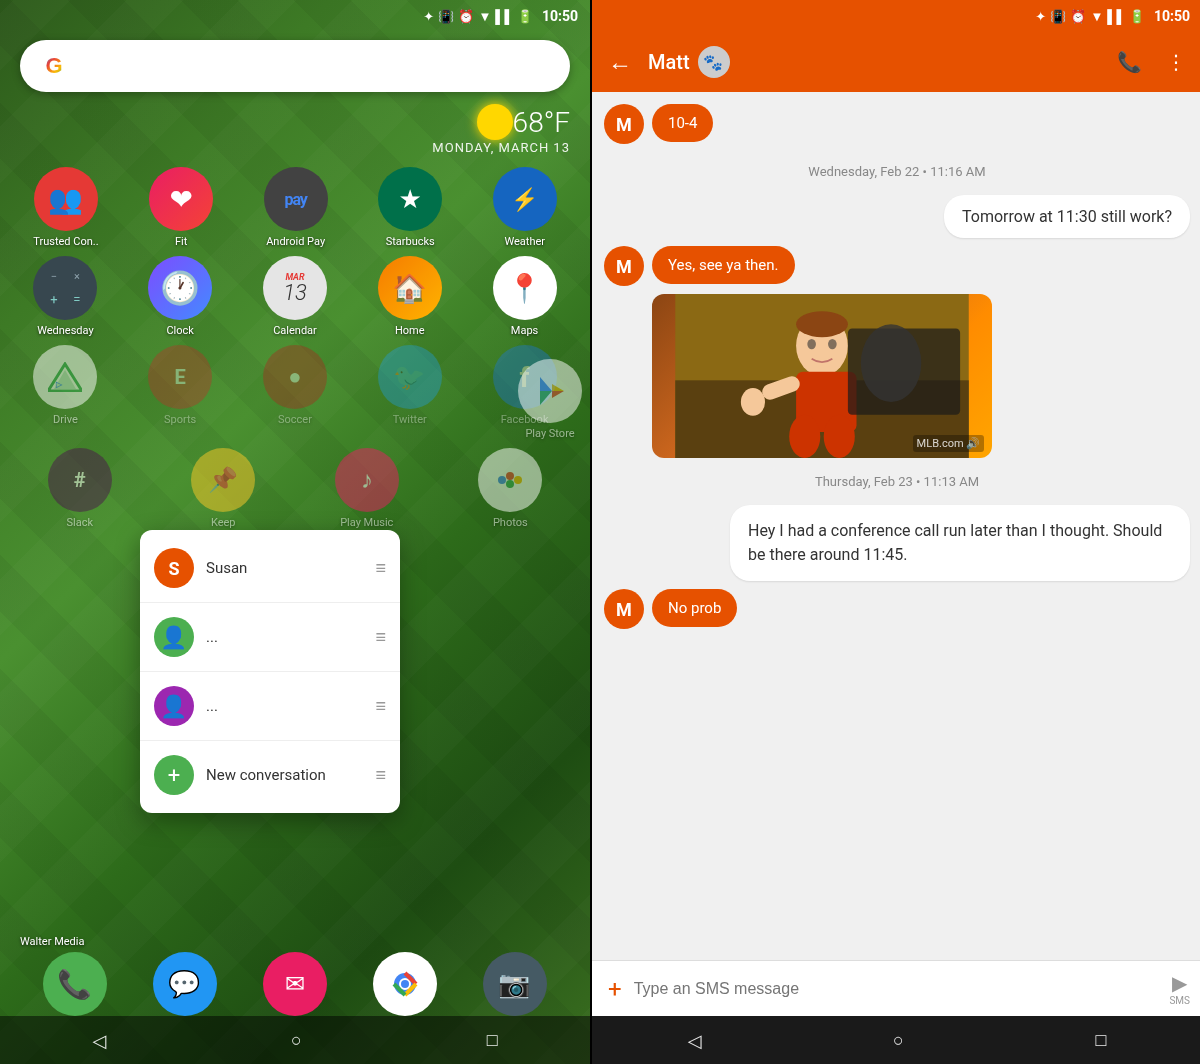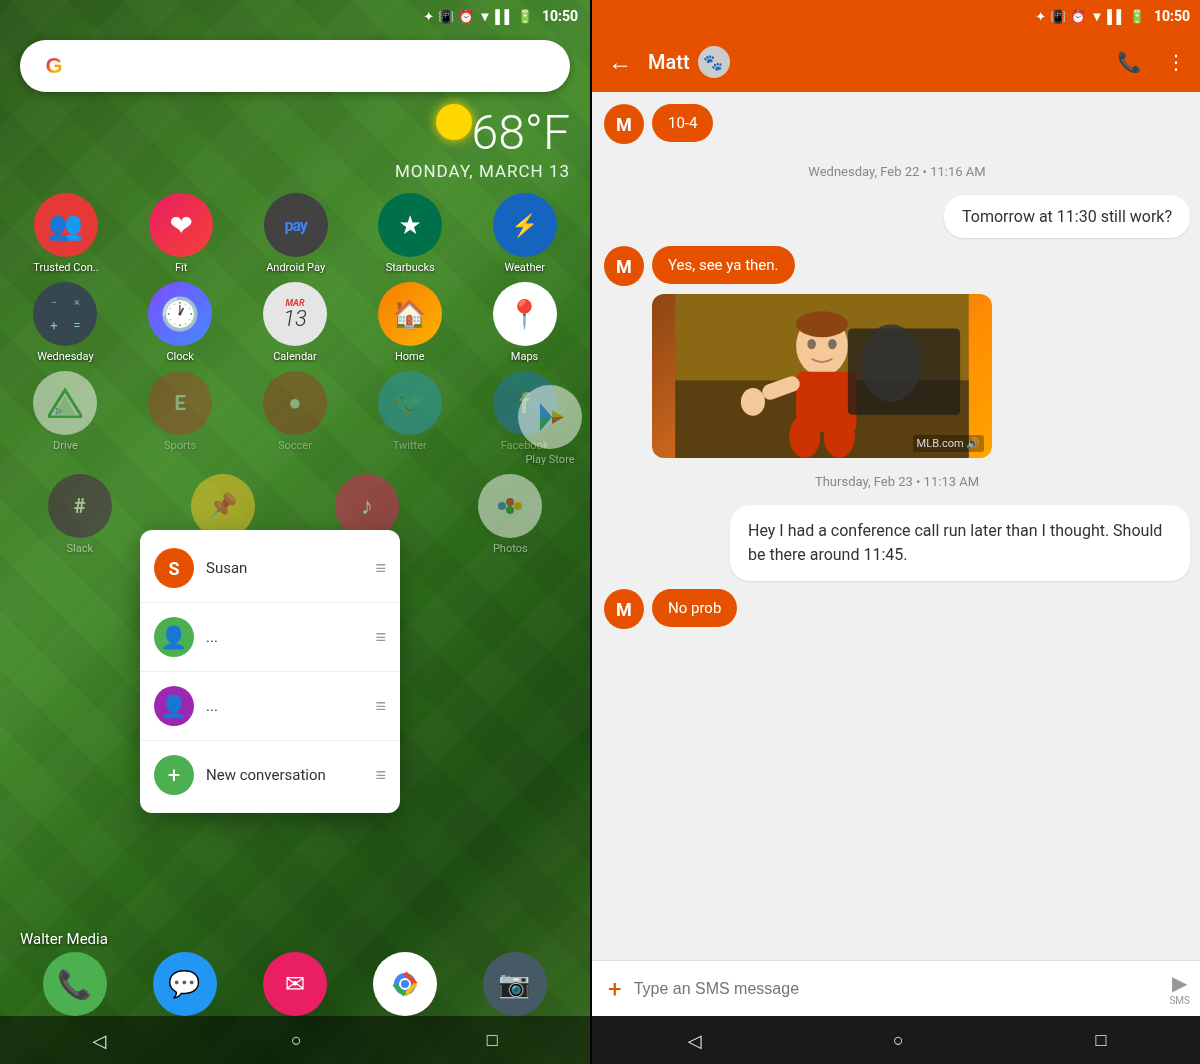--- a/index.html
+++ b/index.html
@@ -89,33 +89,33 @@
 
     
     .weather-widget {
       position: relative;
       z-index: 10;
       text-align: right;
       padding: 4px 20px 8px;
       color: white;
     }
     .weather-temp {
-      font-size: 48px;
+      font-size: 28px;
       font-weight: 300;
       display: flex;
-      align-items: flex-start;
+      align-items: center;
       justify-content: flex-end;
     }
     .weather-sun {
       width: 36px; height: 36px;
       background: #FFD700;
       border-radius: 50%;
       box-shadow: 0 0 12px #FFD700;
     }
-    .weather-date { font-size: 17px; opacity: 0.9; letter-spacing: 1px; }
+    .weather-date { font-size: 13px; opacity: 0.9; letter-spacing: 1px; }
     .app-item {
       display: flex;
       flex-direction: column;
       align-items: center;
       gap: 4px;
       cursor: pointer;
     }
     .app-icon {
       width: 64px; height: 64px;
       border-radius: 50%;
@@ -689,21 +689,21 @@
     </div>
     <div class="shortcut-divider"></div>
 
     <div class="new-convo-item">
       <div class="new-convo-plus">+</div>
       <span class="new-convo-label">New conversation</span>
       <span style="color:#999;font-size:18px;">≡</span>
     </div>
   </div>
 
-  <div style="position:absolute; bottom:116px; left:20px; color:white; font-size:15px; text-shadow:0 1px 3px rgba(0,0,0,0.8);">Walter Media</div>
+  <div style="position:absolute; bottom:116px; left:20px; color:white; font-size:11px; text-shadow:0 1px 3px rgba(0,0,0,0.8);">Walter Media</div>
 
   <div class="dock">
     <div class="app-item">
       <div class="dock-item dock-phone" style="font-size:28px;">📞</div>
     </div>
     <div class="app-item">
       <div class="dock-item dock-messages" style="font-size:26px;">💬</div>
     </div>
     <div class="app-item">
       <div class="dock-item dock-inbox" style="font-size:24px;">✉</div>

